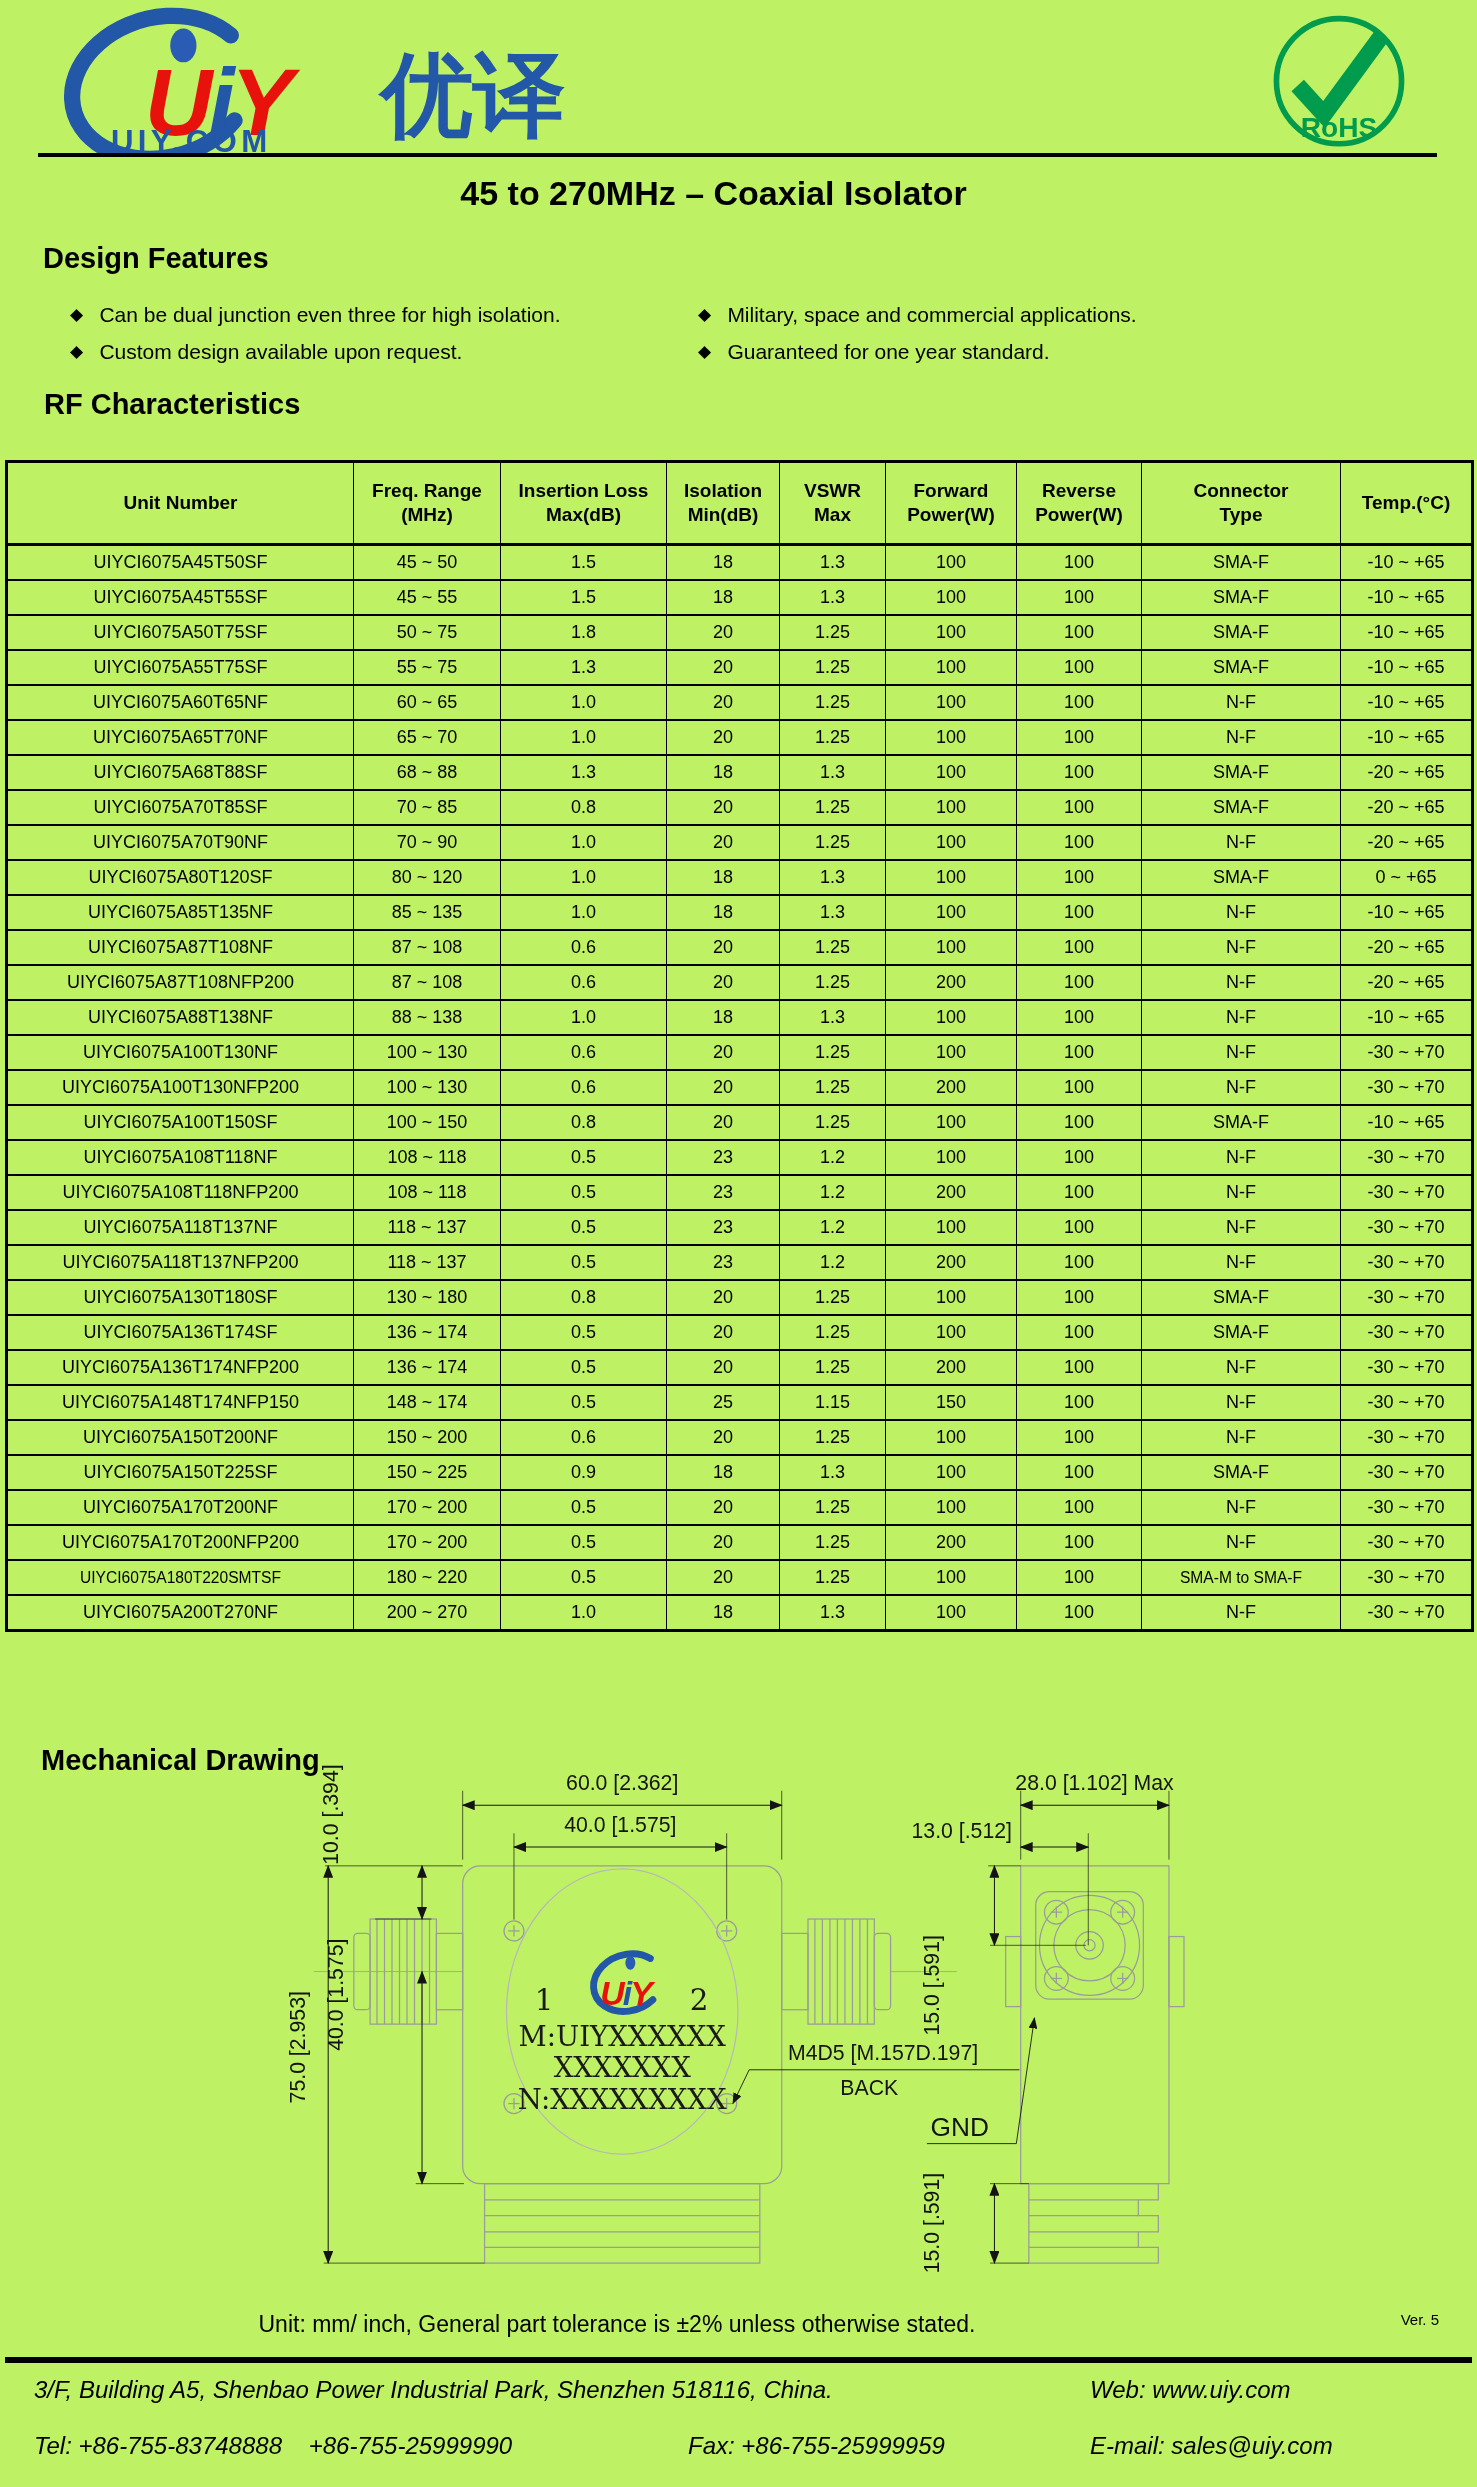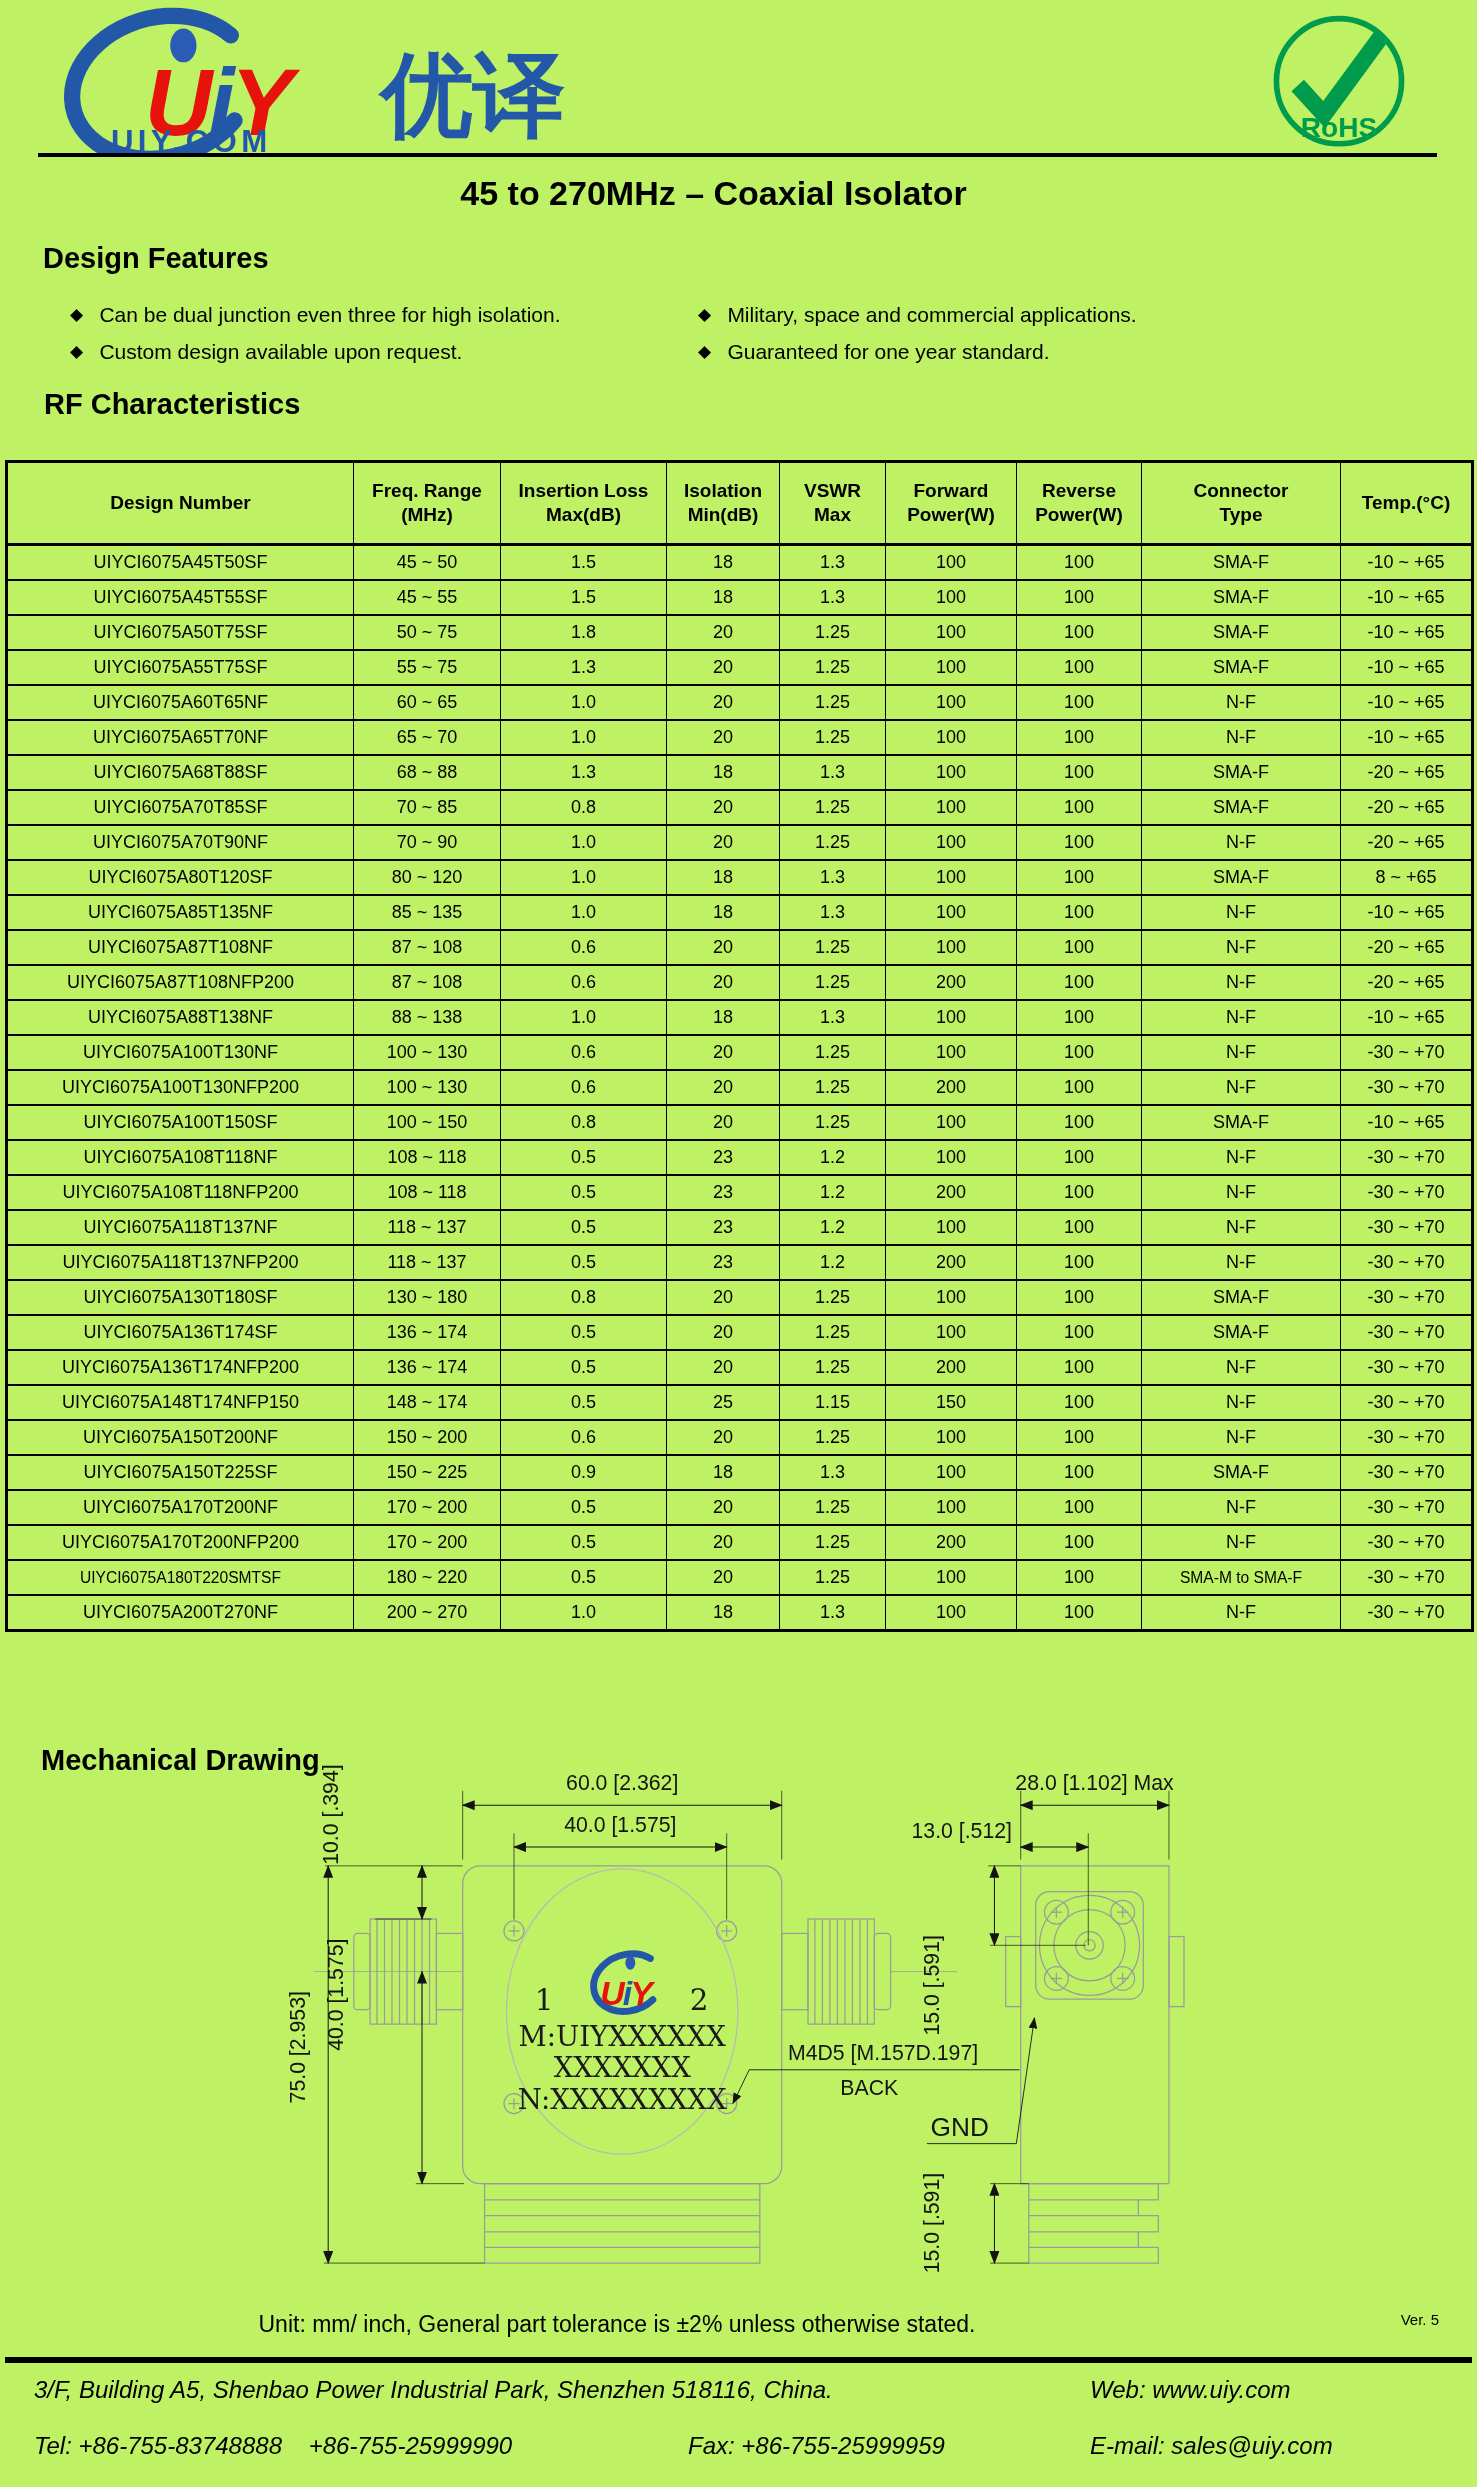--- a/index.html
+++ b/index.html
@@ -98,21 +98,21 @@
         <col style="width:166px">
       <col style="width:113px">
         <col style="width:106px">
         <col style="width:131px">
       <col style="width:125px">
         <col style="width:199px">
         <col style="width:132px">
     </colgroup>
     <thead>
       <tr>
-        <th>Design Number</th>
+        <th>Unit Number</th>
         <th>Freq. Range
 (MHz)</th>
         <th>Insertion Loss
 Max(dB)</th>
         <th>Isolation
 Min(dB)</th>
         <th>VSWR
 Max</th>
         <th>Forward
 Power(W)</th>
@@ -225,21 +225,21 @@
         </tr>
         <tr>
           <td>UIYCI6075A80T120SF</td>
           <td>80 ~ 120</td>
           <td>1.0</td>
           <td>18</td>
           <td>1.3</td>
           <td>100</td>
           <td>100</td>
           <td>SMA-F</td>
-          <td>8 ~ +65</td>
+          <td>0 ~ +65</td>
         </tr>
         <tr>
           <td>UIYCI6075A85T135NF</td>
           <td>85 ~ 135</td>
           <td>1.0</td>
           <td>18</td>
           <td>1.3</td>
           <td>100</td>
           <td>100</td>
           <td>N-F</td>

